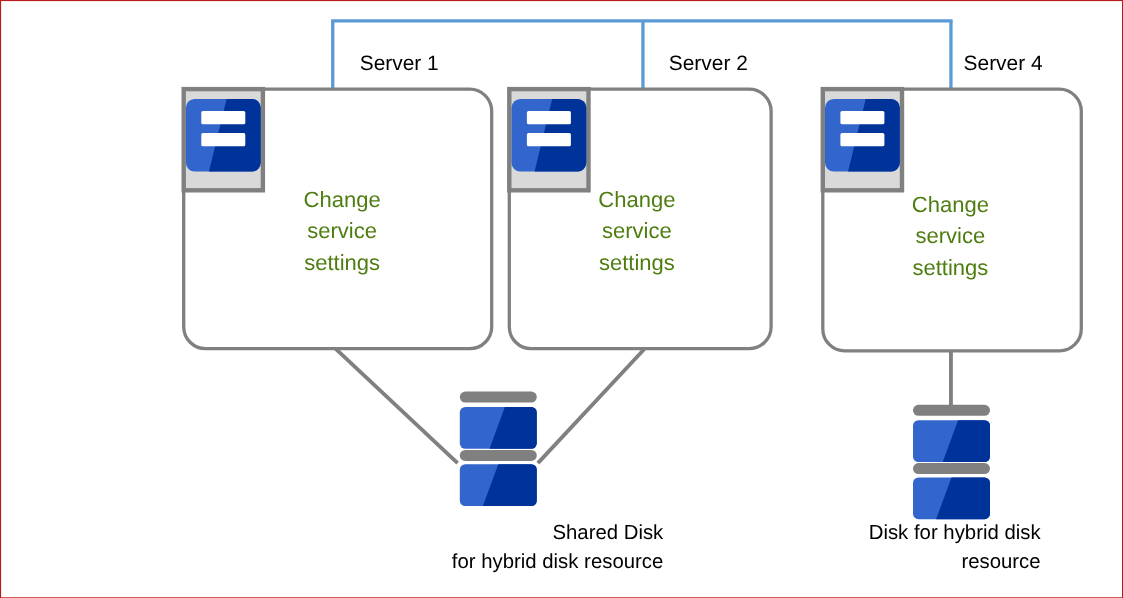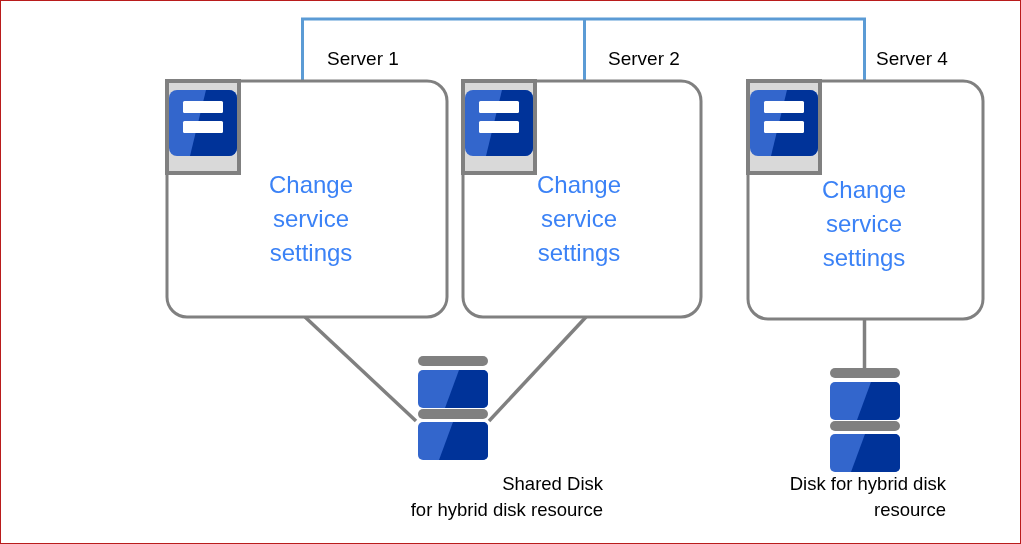--- a/index.html
+++ b/index.html
@@ -31,22 +31,22 @@
     color: #000000;
     white-space: nowrap;
     line-height: 1.28;
   }
   .server-title {
     font-size: 19px;
   }
   .box-text {
     position: absolute;
     font-family: "Liberation Sans", sans-serif;
-    font-size: 24px;
-    color: #3b82f6;
+    font-size: 20px;
+    color: #4d7c0f;
     text-align: center;
     line-height: 1.42;
     white-space: pre-line;
   }
   .caption {
     position: absolute;
     font-family: "Liberation Sans", sans-serif;
     font-size: 18.5px;
     color: #000000;
     text-align: right;

